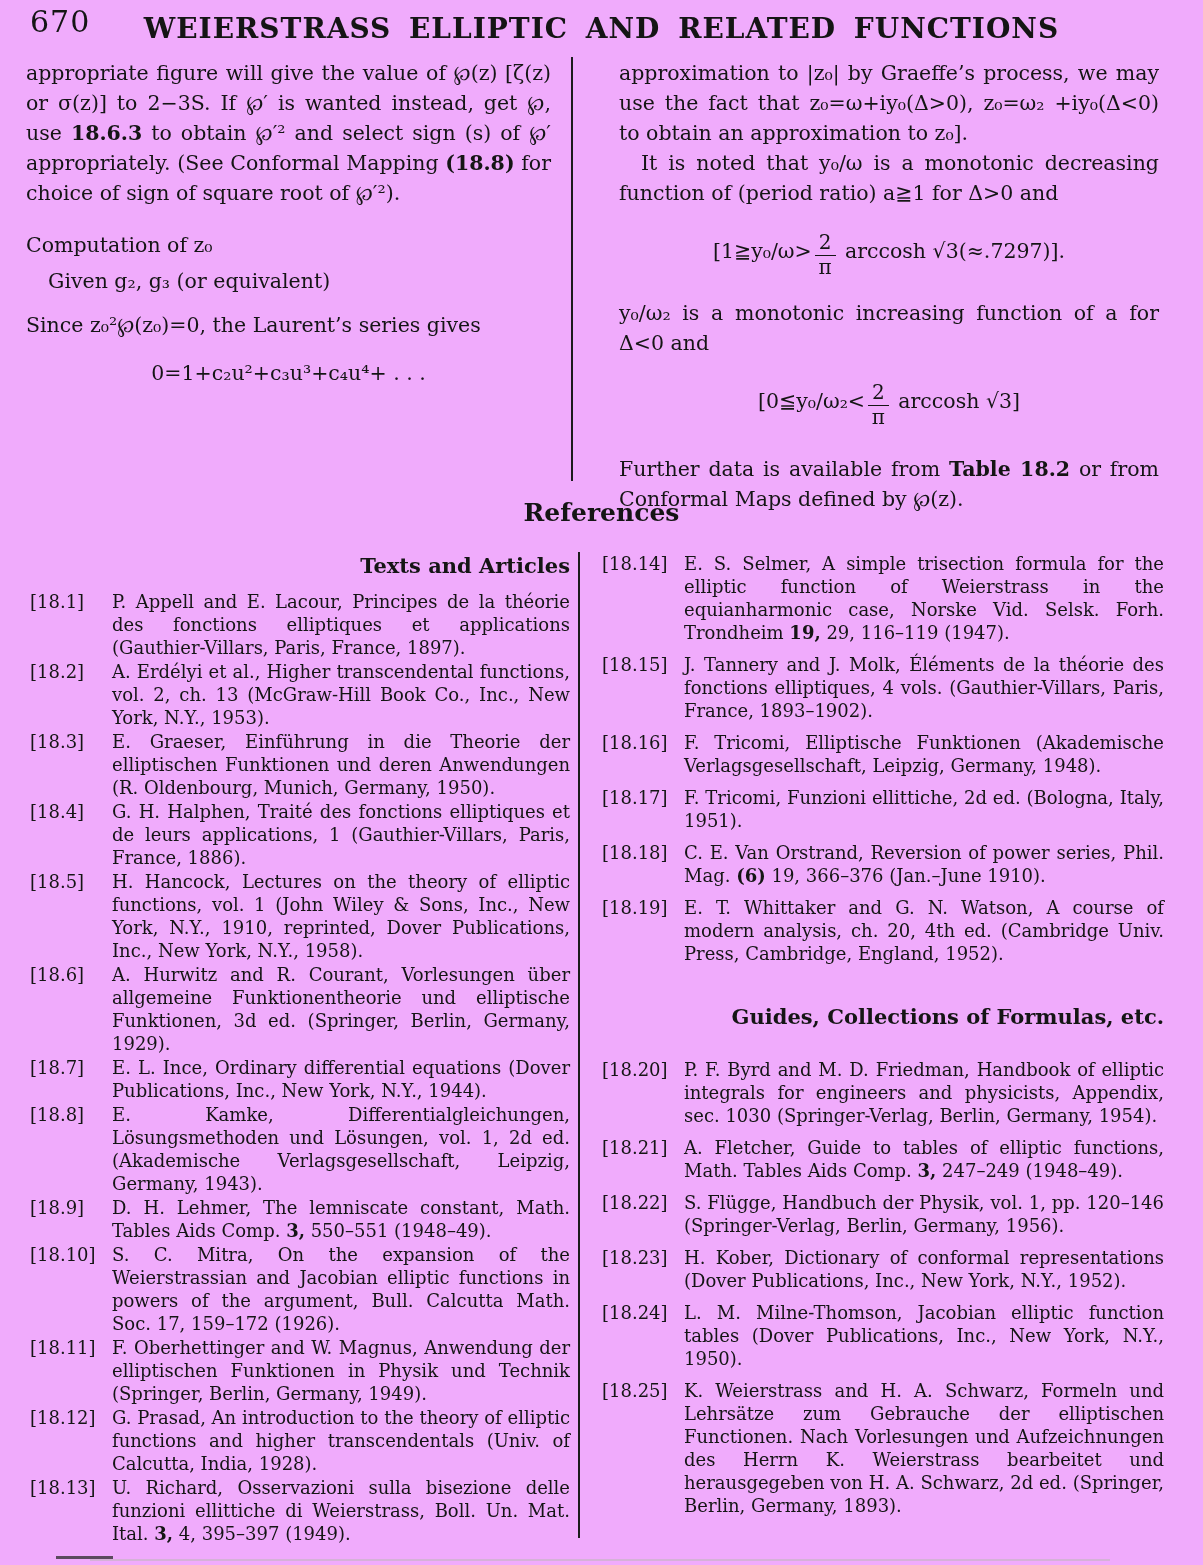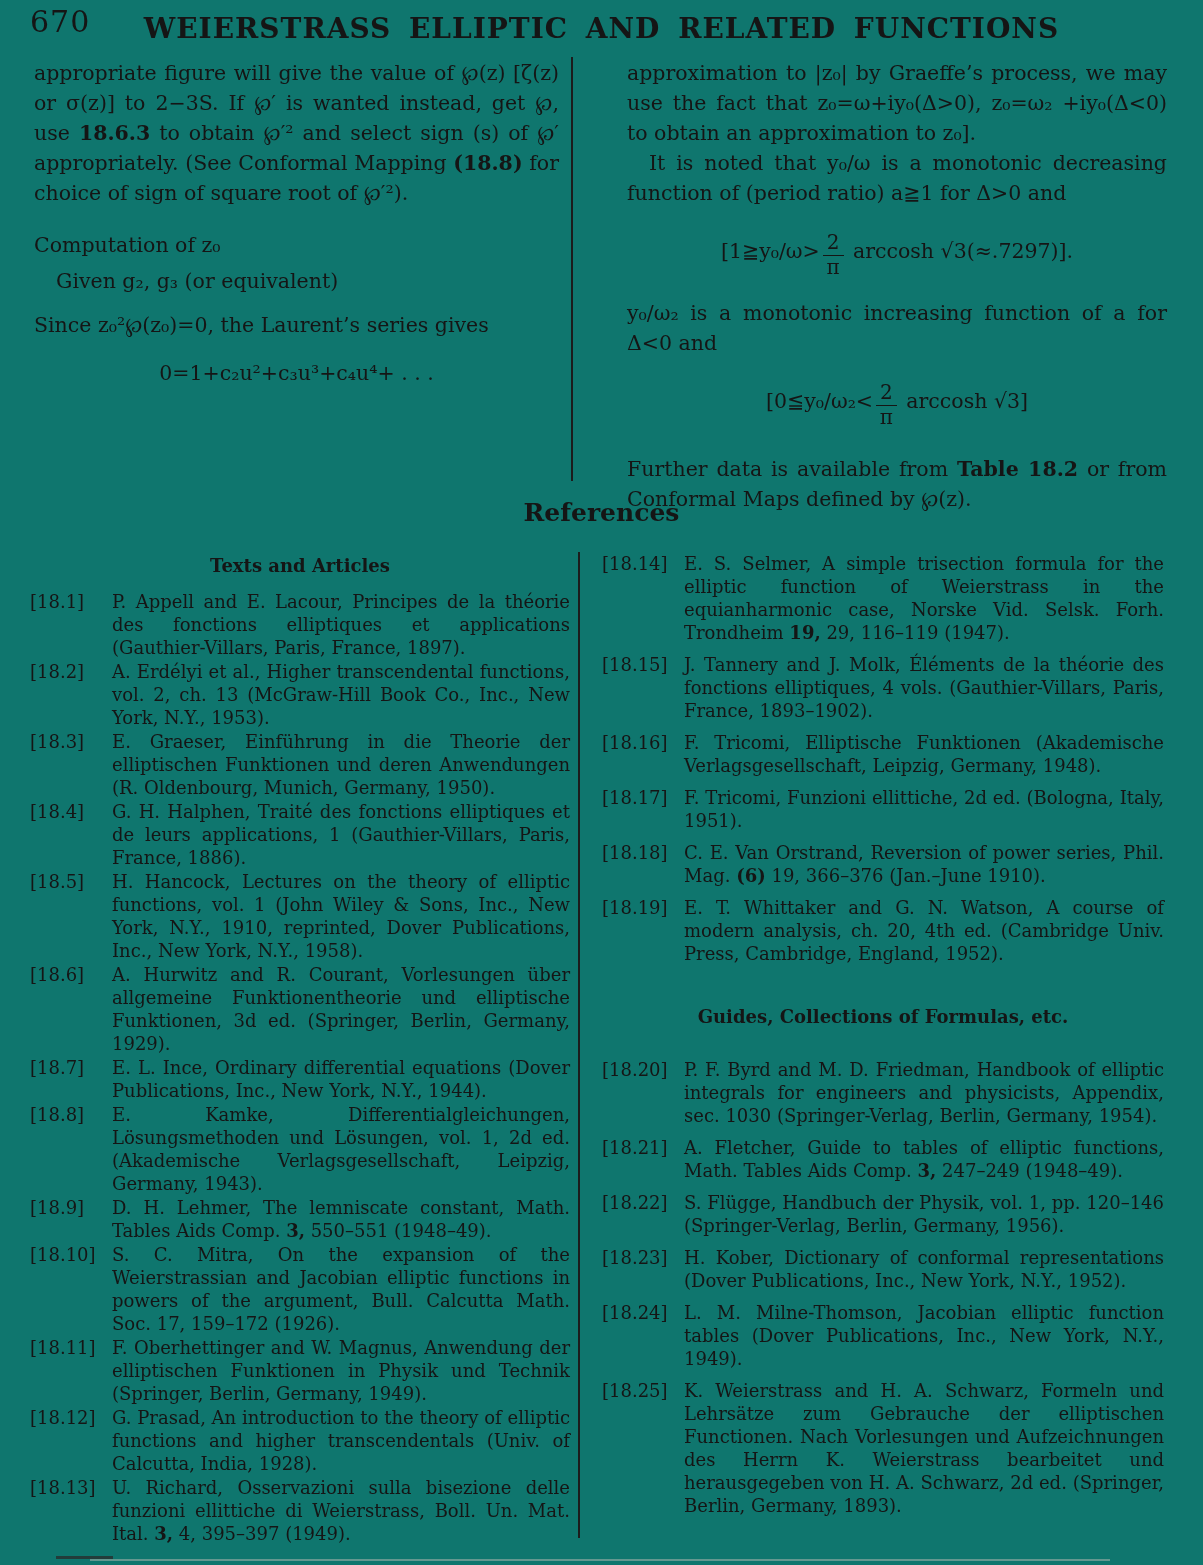--- a/index.html
+++ b/index.html
@@ -1,39 +1,39 @@
 <!DOCTYPE html>
 <html><head>
 <meta charset="utf-8">
 <style>
   html,body{margin:0;padding:0;background:#e8e8e4;}
   #page{
     position:relative;
     width:1203px;height:1565px;
-    background:#0f766e;
+    background:#f0abfc;
     color:#151515;
     font-family:"DejaVu Serif","Liberation Serif",serif;
     overflow:hidden;
   }
   .b{font-weight:bold;}
 
   
   #page-number{
     position:absolute;left:30px;top:4px;
     font-size:30px;letter-spacing:1px;
   }
   #running-title{
     position:absolute;left:0;top:12px;width:100%;
     text-align:center;font-weight:bold;font-size:28px;
     letter-spacing:1px;word-spacing:7px;
   }
 
   
   #top-cols{
-    position:absolute;left:34px;top:58px;width:1133px;
+    position:absolute;left:26px;top:58px;width:1133px;
     display:flex;
   }
   .tcol{font-size:20.5px;line-height:30px;text-align:justify;}
   #tcol-left{width:525px;margin-right:68px;}
   #tcol-right{width:540px;}
   .tcol p{margin:0;}
   .para-indent{text-indent:22px;}
   #computation-heading{
     margin-top:22px;margin-bottom:6px;
     font-size:20.5px;
@@ -63,21 +63,21 @@
     text-align:center;font-weight:bold;font-size:25px;
   }
   #refs-cols{
     position:absolute;left:30px;top:552px;width:1140px;
     display:flex;
   }
   .rcol{font-size:18px;line-height:23px;text-align:justify;}
   #rcol-left{width:540px;margin-right:32px;}
   #rcol-right{width:562px;}
   .refs-subheading{
-    text-align:center;font-weight:bold;font-size:18px;
+    text-align:right;font-weight:bold;font-size:21px;
     margin:2px 0 13px 0;
   }
   .refs-subheading.guides{margin-top:40px;margin-bottom:30px;}
   .ref{
     padding-left:82px;text-indent:-82px;margin:0 0 1px 0;
   }
   .ref .ref-label{display:inline-block;width:82px;text-indent:0;}
   #rcol-right .ref{margin-bottom:9px;}
 
   
@@ -171,21 +171,21 @@
       <div>
 
           <div class="ref"><span class="ref-label">[18.20]</span><span><span>P. F. Byrd and M. D. Friedman, Handbook of elliptic integrals for engineers and physicists, Appendix, sec. 1030 (Springer-Verlag, Berlin, Germany, 1954).</span></span></div>
 
           <div class="ref"><span class="ref-label">[18.21]</span><span><span>A. Fletcher, Guide to tables of elliptic functions, Math. Tables Aids Comp. </span><span class="b">3,</span><span> 247–249 (1948–49).</span></span></div>
 
           <div class="ref"><span class="ref-label">[18.22]</span><span><span>S. Flügge, Handbuch der Physik, vol. 1, pp. 120–146 (Springer-Verlag, Berlin, Germany, 1956).</span></span></div>
 
           <div class="ref"><span class="ref-label">[18.23]</span><span><span>H. Kober, Dictionary of conformal representations (Dover Publications, Inc., New York, N.Y., 1952).</span></span></div>
 
-          <div class="ref"><span class="ref-label">[18.24]</span><span><span>L. M. Milne-Thomson, Jacobian elliptic function tables (Dover Publications, Inc., New York, N.Y., 1949).</span></span></div>
+          <div class="ref"><span class="ref-label">[18.24]</span><span><span>L. M. Milne-Thomson, Jacobian elliptic function tables (Dover Publications, Inc., New York, N.Y., 1950).</span></span></div>
 
           <div class="ref"><span class="ref-label">[18.25]</span><span><span>K. Weierstrass and H. A. Schwarz, Formeln und Lehrsätze zum Gebrauche der elliptischen Functionen.  Nach Vorlesungen und Aufzeichnungen des Herrn K. Weierstrass bearbeitet und herausgegeben von H. A. Schwarz, 2d ed. (Springer, Berlin, Germany, 1893).</span></span></div>
         </div>
     </div>
   </div>
 
   <div class="vrule" id="vrule-refs"></div>
 
   <div id="bottom-artifact"></div>
   <div id="bottom-smudge"></div>

